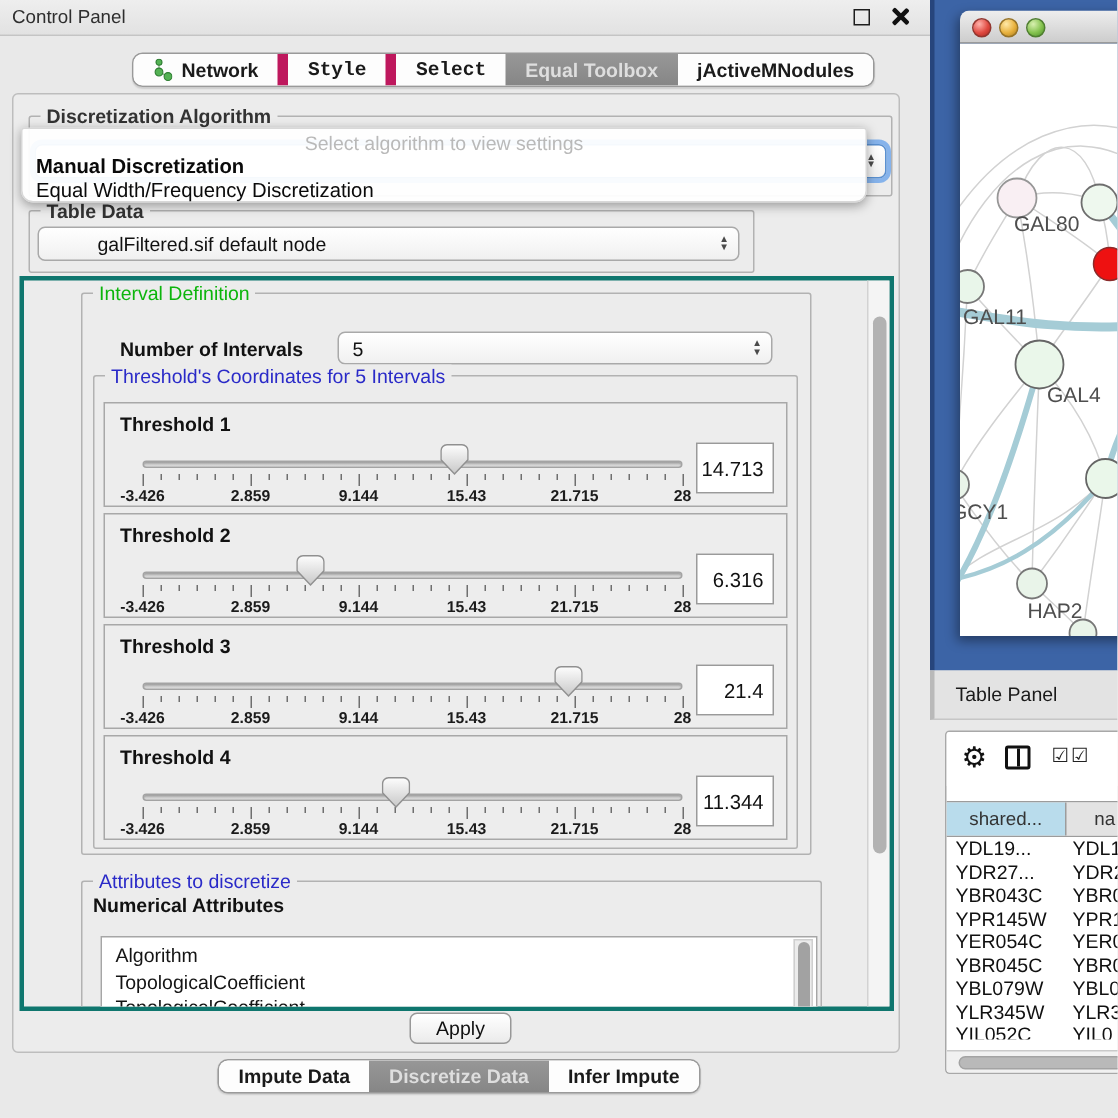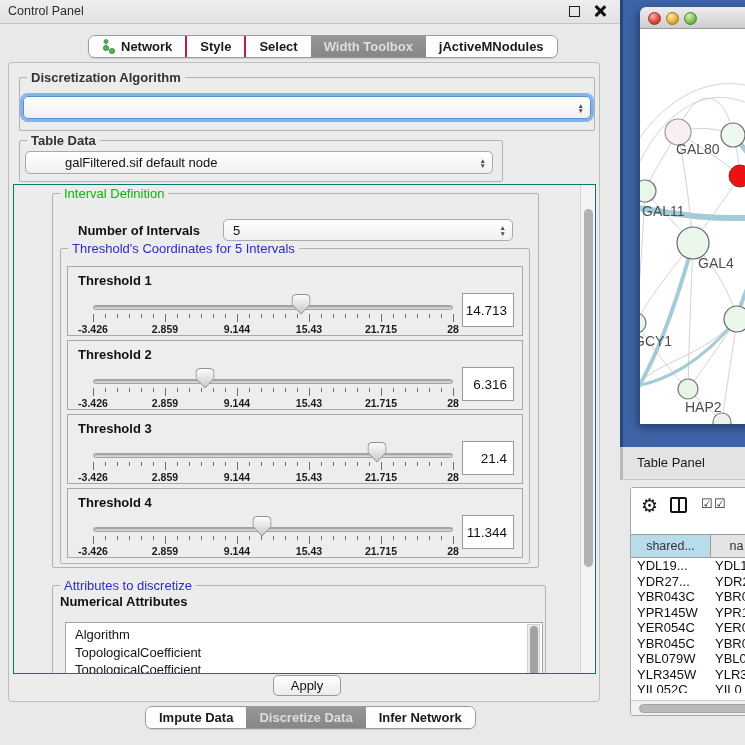--- a/index.html
+++ b/index.html
@@ -13,21 +13,21 @@
     font-size:12.5px; color:#2e2e2e; line-height:23px; padding-left:8px; }
   #float-btn { position:absolute; right:40px; top:6px; width:11px; height:11px; border:1.6px solid #1d1d1d; background:transparent; }
   #close-btn { position:absolute; right:14px; top:5px; width:12px; height:12px; }
   #close-btn::before, #close-btn::after { content:""; position:absolute; left:5px; top:-1px; width:2.6px; height:14px; background:#111; border-radius:1px; }
   #close-btn::before { transform:rotate(45deg); } #close-btn::after { transform:rotate(-45deg); }
 
   
   .seg-bar { position:absolute; display:flex; height:23px; border:1px solid #9a9a9a; border-radius:7px;
     overflow:hidden; background:#fff; box-shadow:0 1px 1px rgba(0,0,0,0.12); }
   .seg { display:flex; align-items:center; padding:0 13px; font-size:13px; font-weight:600; color:#1a1a1a; background:#fdfdfd; white-space:nowrap; }
-  .seg.divided { border-left:2px solid #be185d; }
+  .seg.divided { border-left:7px solid #be185d;font-family:Liberation Mono, monospace; }
   .seg.selected { background:linear-gradient(#979797,#868686); color:#dedede; }
   #top-tabs { left:88px; top:35px; }
   #bottom-tabs { left:145px; top:706px; }
   .net-ic { margin-right:6px; }
 
   #content-panel { position:absolute; left:8px; top:62px; width:592px; height:640px;
     border:1px solid #bdbdbd; border-radius:4px; background:#ececec; }
 
   .group { position:absolute; border:1px solid #b2b2b2; border-radius:2px; }
   .gtitle { position:absolute; top:-8px; left:7px; background:#ececec; padding:0 4px; font-size:13px; line-height:15px; white-space:nowrap; }
@@ -51,21 +51,21 @@
     box-shadow:0 2px 7px rgba(0,0,0,0.35); border:1px solid #d8d8d8; }
   #algo-popup .prompt { margin-top:2px; text-align:center; font-size:13px; color:#b9b9b9; height:15px; }
   .popup-item { font-size:13.5px; color:#0a0a0a; padding-left:9px; height:16px; line-height:16px; }
   .popup-item.bold { font-weight:700; }
 
   #tabledata-group { left:10px; top:77px; width:484px; height:42px; }
   #tabledata-combo { left:16px; top:88px; width:468px; height:23px;padding-left:39px; }
 
   
   #scrollpane { position:absolute; left:4px; top:121px; width:583px; height:490px;
-    border:1px solid #0f766e; background:#ececec; overflow:hidden; }
+    border:3px solid #0f766e; background:#ececec; overflow:hidden; }
   #main-vscroll { position:absolute; right:0; top:0; width:15px; height:100%; background:#f4f4f4; border-left:1px solid #d2d2d2; }
   #main-vscroll .vthumb { position:absolute; left:3px; top:24px; width:9px; height:358px; background:#b2b2b2; border-radius:5px; }
 
   #interval-group { left:38px; top:8px; width:487px; height:375px; }
   #num-label { position:absolute; left:25px; top:29px; font-size:13px; font-weight:700; color:#111; }
   #num-combo { left:170px; top:25px; width:290px; height:22px; }
   #thr-group { left:7px; top:54px; width:470px; height:316px; padding-top:17px; }
 
   .thr-row { position:relative; height:70px; margin:0 6px 4px 6px; border:1px solid #a8a8a8; background:#ededed; }
   .thr-label { position:absolute; left:10px; top:6px; font-size:13px; font-weight:700; color:#111; }
@@ -151,34 +151,39 @@
       </svg>
       <span>Network</span>
     </div>
     <div class="seg divided">
         <span>Style</span>
       </div>
     <div class="seg divided">
         <span>Select</span>
       </div>
     <div class="seg selected">
-        <span>Width Toolbox</span>
+        <span>Equal Toolbox</span>
       </div>
     <div class="seg">
         <span>jActiveMNodules</span>
       </div>
   </div>
 
   <div id="content-panel">
 
     <div id="algo-group" class="group">
       <span class="gtitle dark">Discretization Algorithm</span>
     </div>
     <div id="algo-combo" class="combo">
       <span class="stepper">▲<br>▼</span>
+    </div>
+    <div id="algo-popup">
+      <div class="prompt">Select algorithm to view settings</div>
+      <div class="popup-item bold">Manual Discretization</div>
+      <div class="popup-item">Equal Width/Frequency Discretization</div>
     </div>
 
     <div id="tabledata-group" class="group">
       <span class="gtitle dark">Table Data</span>
     </div>
     <div id="tabledata-combo" class="combo">
       <span>galFiltered.sif default node</span>
       <span class="stepper">▲<br>▼</span>
     </div>
 
@@ -455,21 +460,21 @@
   </div>
 
   <div id="bottom-tabs" class="seg-bar">
     <div class="seg">
         <span>Impute Data</span>
       </div>
     <div class="seg selected">
         <span>Discretize Data</span>
       </div>
     <div class="seg">
-        <span>Infer Network</span>
+        <span>Infer Impute</span>
       </div>
   </div>
 </div>
 
 <div id="right-side">
   <div id="net-area">
     <div id="net-window">
       <div id="net-titlebar">
         <span id="light-red" class="light"></span>
         <span id="light-yellow" class="light"></span>

